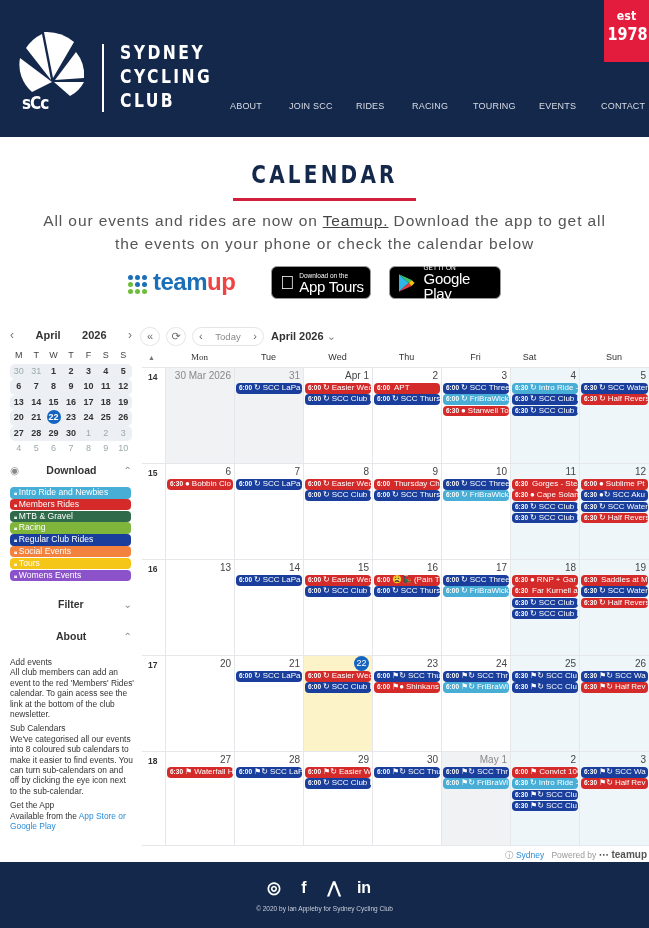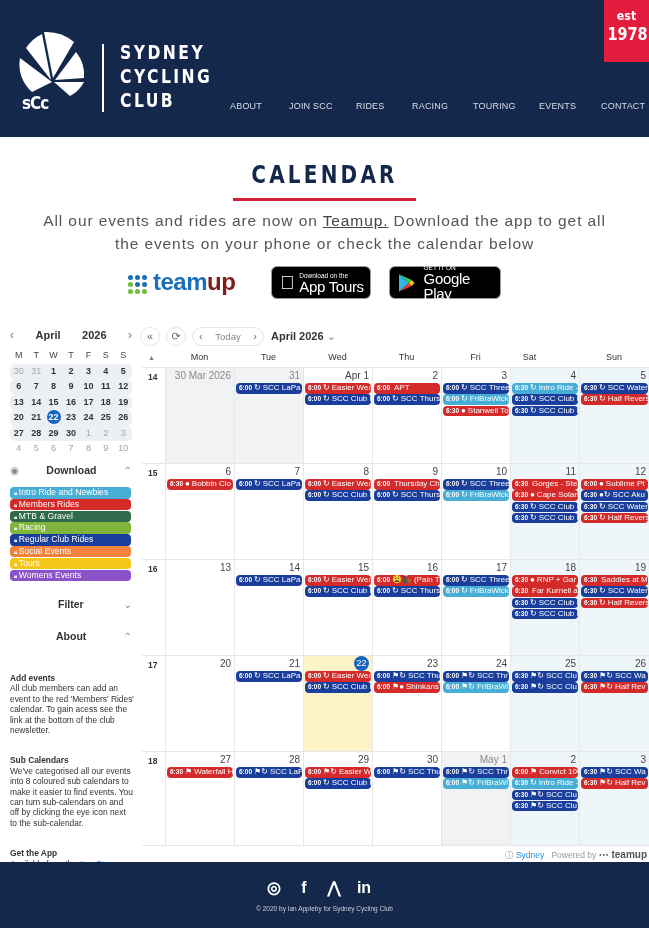--- a/index.html
+++ b/index.html
@@ -15,39 +15,39 @@
 .est .e1{font-size:13px;margin-top:8px;transform:scaleX(.85)}
 .est .e2{font-size:17px;margin-top:1px;transform:scaleX(.85)}
 .title{position:absolute;top:160px;left:0;width:649px;text-align:center;font-family:"DejaVu Sans",sans-serif;font-weight:bold;color:#14284b;font-size:25px;letter-spacing:4px;transform:scaleX(.8)}
 .title-line{position:absolute;left:233px;top:198px;width:183px;height:3px;background:#d0203c}
 .intro{position:absolute;top:209px;left:30px;width:589px;text-align:center;color:#555;font-size:15.5px;line-height:23px;letter-spacing:.9px}
 .intro u{color:#444}
 .teamup-logo{position:absolute;left:128px;top:267px;height:30px;display:flex;align-items:center}
 .dots{display:grid;grid-template-columns:repeat(3,5px);gap:2px;margin-right:6px;margin-top:4px}
 .dots span{width:5px;height:5px;border-radius:50%}
 .teamup-word{font-size:24px;font-weight:bold;color:#1b6fb8;letter-spacing:-.5px}
-.teamup-word b{color:#7f1d1d}
+.teamup-word b{color:#ef4444}
 .store{position:absolute;top:266px;height:33px;background:#000;border:1px solid #999;border-radius:6px;color:#fff;display:flex;align-items:center;padding-left:8px}
 .store .small{font-size:6.5px;display:block}
 .store .big{font-size:15px;display:block;line-height:15px;letter-spacing:-.3px}
 .mini{position:absolute;left:10px;top:325px;width:122px}
 .mini-head{display:flex;justify-content:space-between;align-items:center;height:20px;font-size:11px;font-weight:bold;color:#333}
 .mini-head .arr{color:#777;font-weight:normal;font-size:12px;cursor:pointer}
 .mini-grid{display:grid;grid-template-columns:repeat(7,1fr);font-size:9px;text-align:center;margin-top:3px}
 .mini-grid div{height:15.5px;line-height:15.5px;font-weight:bold;color:#333}
 .mini-grid .dow{color:#444;font-weight:normal}
 .mini-grid .out{color:#9aa;font-weight:normal}
 .mini-grid .wk{background:#eceff3}
 .mini-grid .today span{display:inline-block;width:14px;height:14px;line-height:14px;border-radius:50%;background:#1565c0;color:#fff}
 .sec-head{position:absolute;left:10px;width:122px;display:flex;justify-content:space-between;align-items:center;font-size:10.5px;font-weight:bold;color:#333}
 .sec-head .chev{color:#888;font-weight:normal;font-size:10px}
 .cals{position:absolute;left:10px;top:487px;width:121px}
 .cal-item{height:11.5px;margin-bottom:0.3px;border-radius:4px;color:#fff;font-size:8.6px;line-height:11.5px;padding-left:4px;white-space:nowrap;overflow:hidden}
 .about{position:absolute;left:10px;top:653px;width:124px;font-size:8.4px;line-height:10.4px;color:#333}
-.about h4{font-size:8.4px;font-weight:bold;margin-top:20px}
+.about h4{font-size:8.4px;font-weight:normal;margin-top:4px}
 .about a{color:#2b8dd6;text-decoration:none}
 .toolbar{position:absolute;left:140px;top:326px;height:20px;display:flex;align-items:center}
 .tb-btn{height:19px;border:1px solid #e3e5e8;border-radius:10px;display:flex;align-items:center;justify-content:center;color:#666;font-size:11px;cursor:pointer}
 .dayhead{position:absolute;top:352px;height:15px;font-size:9px;color:#333;text-align:center}
 .weekrow{position:absolute;left:142px;width:507px;border-top:1px solid #e5e7ea}
 .cell{position:absolute;top:0;height:100%;border-left:1px solid #e5e7ea}
 .cell .dn{position:absolute;right:3px;top:2px;font-size:10px;color:#444}
 .cell.other{background:#f1f2f4}
 .cell.other .dn{color:#888}
 .cell.weekend{background:#eef6fa}
@@ -237,21 +237,21 @@
   <div class="tb-btn" style="width:72px;margin-left:6px;justify-content:space-between;padding:0 6px">
     <span>‹</span>
     <span style="font-size:9.5px;color:#888">Today</span>
     <span>›</span>
   </div>
   <span style="margin-left:7px;font-size:11px;font-weight:bold;color:#333"><span>April 2026</span> <span style="color:#888;font-weight:normal">⌄</span></span>
 </div>
 
 <div style="position:absolute;left:148px;top:354px;font-size:7px;color:#777">▲</div>
 <div id="dayheads">
-    <div class="dayhead" style="left: 165px; width: 69px;">Mon</div>
+    <div class="dayhead" style="left: 165px; width: 69px; font-family: Liberation Serif, serif;">Mon</div>
     <div class="dayhead" style="left: 234px; width: 69px;">Tue</div>
     <div class="dayhead" style="left: 303px; width: 69px;">Wed</div>
     <div class="dayhead" style="left: 372px; width: 69px;">Thu</div>
     <div class="dayhead" style="left: 441px; width: 69px;">Fri</div>
     <div class="dayhead" style="left: 495px; width: 69px;">Sat</div>
     <div class="dayhead" style="left: 579px; width: 70px;">Sun</div>
   </div>
 <div id="weeks">
     <div class="weekrow" style="top: 367px; height: 96px;">
       <div class="wknum">14</div>

